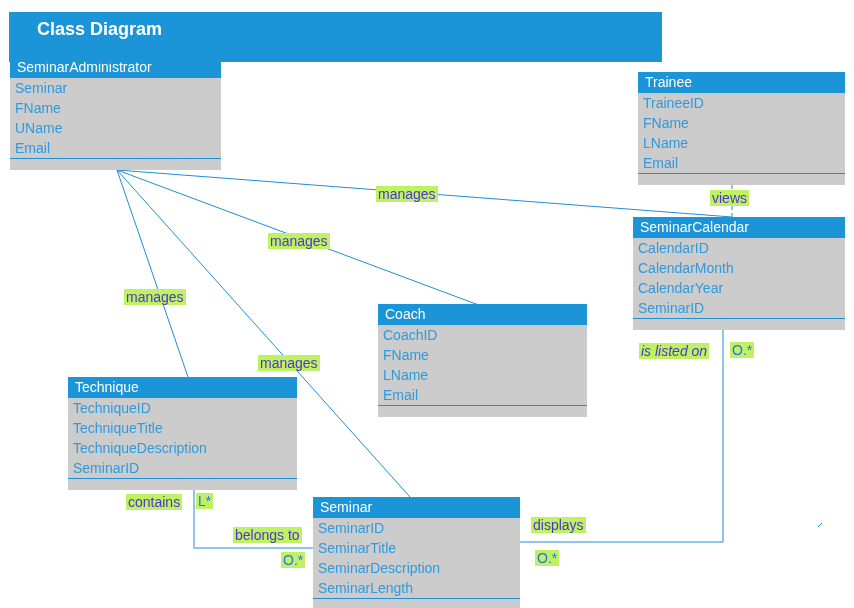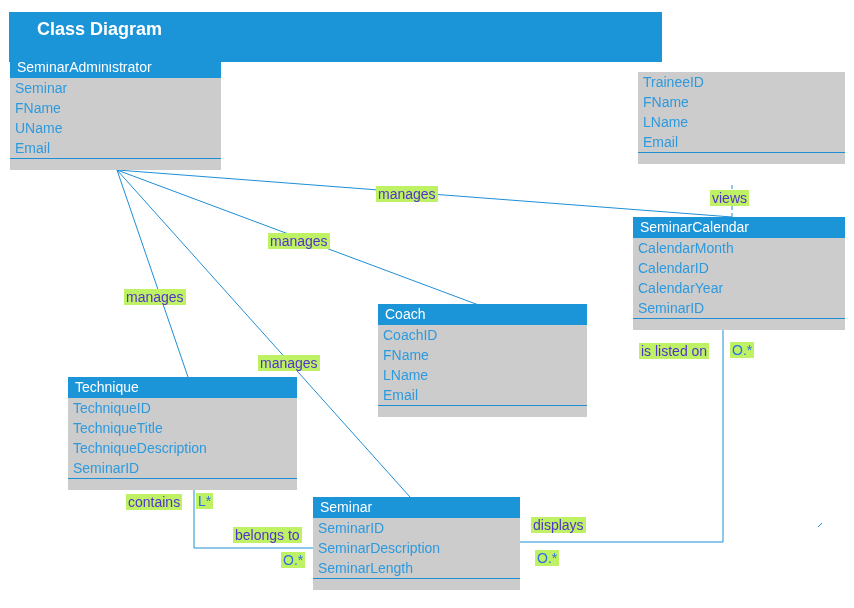--- a/index.html
+++ b/index.html
@@ -52,55 +52,56 @@
     <polyline points="520,542 723,542 723,330"></polyline>
     <polyline points="194,490 194,548 313,548"></polyline>
     <line x1="818" y1="527" x2="822" y2="523"></line>
   </svg>
 
   <span class="rel-label" style="left:376px; top:186px;">manages</span>
   <span class="rel-label" style="left:268px; top:233px;">manages</span>
   <span class="rel-label" style="left:124px; top:289px;">manages</span>
   <span class="rel-label" style="left:258px; top:355px;">manages</span>
   <span class="rel-label" style="left:710px; top:190px;">views</span>
-  <span class="rel-label" style="left:639px; top:343px;">is listed on</span>
+  <span class="rel-label" style="left:639px; top:343px;font-style:italic;">is listed on</span>
   <span class="mult-label" style="left:730px; top:342px;">O.*</span>
   <span class="rel-label" style="left:531px; top:517px;">displays</span>
   <span class="mult-label" style="left:535px; top:550px;">O.*</span>
   <span class="rel-label" style="left:126px; top:494px;">contains</span>
   <span class="mult-label" style="left:196px; top:493px;">L*</span>
   <span class="rel-label" style="left:233px; top:527px;">belongs to</span>
   <span class="mult-label" style="left:281px; top:552px;">O.*</span>
 
   <div class="entity" style="left:10px; top:57px; width:211px;">
     <div class="entity-header">SeminarAdministrator</div>
     <div class="entity-body">
       <div class="attr">Seminar</div>
       <div class="attr">FName</div>
       <div class="attr">UName</div>
       <div class="attr">Email</div>
       <div class="entity-footer"></div>
     </div>
   </div>
 
   <div class="entity" style="left:638px; top:72px; width:207px;">
+    <div class="entity-header">Trainee</div>
     <div class="entity-body">
       <div class="attr">TraineeID</div>
       <div class="attr">FName</div>
       <div class="attr">LName</div>
       <div class="attr">Email</div>
       <div class="entity-footer"></div>
     </div>
   </div>
 
   <div class="entity" style="left:633px; top:217px; width:212px;">
     <div class="entity-header">SeminarCalendar</div>
     <div class="entity-body">
+      <div class="attr">CalendarID</div>
       <div class="attr">CalendarMonth</div>
-      <div class="attr">CalendarID</div>
       <div class="attr">CalendarYear</div>
       <div class="attr">SeminarID</div>
       <div class="entity-footer"></div>
     </div>
   </div>
 
   <div class="entity" style="left:378px; top:304px; width:209px;">
     <div class="entity-header">Coach</div>
     <div class="entity-body">
       <div class="attr">CoachID</div>
@@ -119,19 +120,20 @@
       <div class="attr">TechniqueDescription</div>
       <div class="attr">SeminarID</div>
       <div class="entity-footer"></div>
     </div>
   </div>
 
   <div class="entity" style="left:313px; top:497px; width:207px;">
     <div class="entity-header">Seminar</div>
     <div class="entity-body">
       <div class="attr">SeminarID</div>
+      <div class="attr">SeminarTitle</div>
       <div class="attr">SeminarDescription</div>
       <div class="attr">SeminarLength</div>
       <div class="entity-footer"></div>
     </div>
   </div>
 
 </div>
 
 </body></html>

